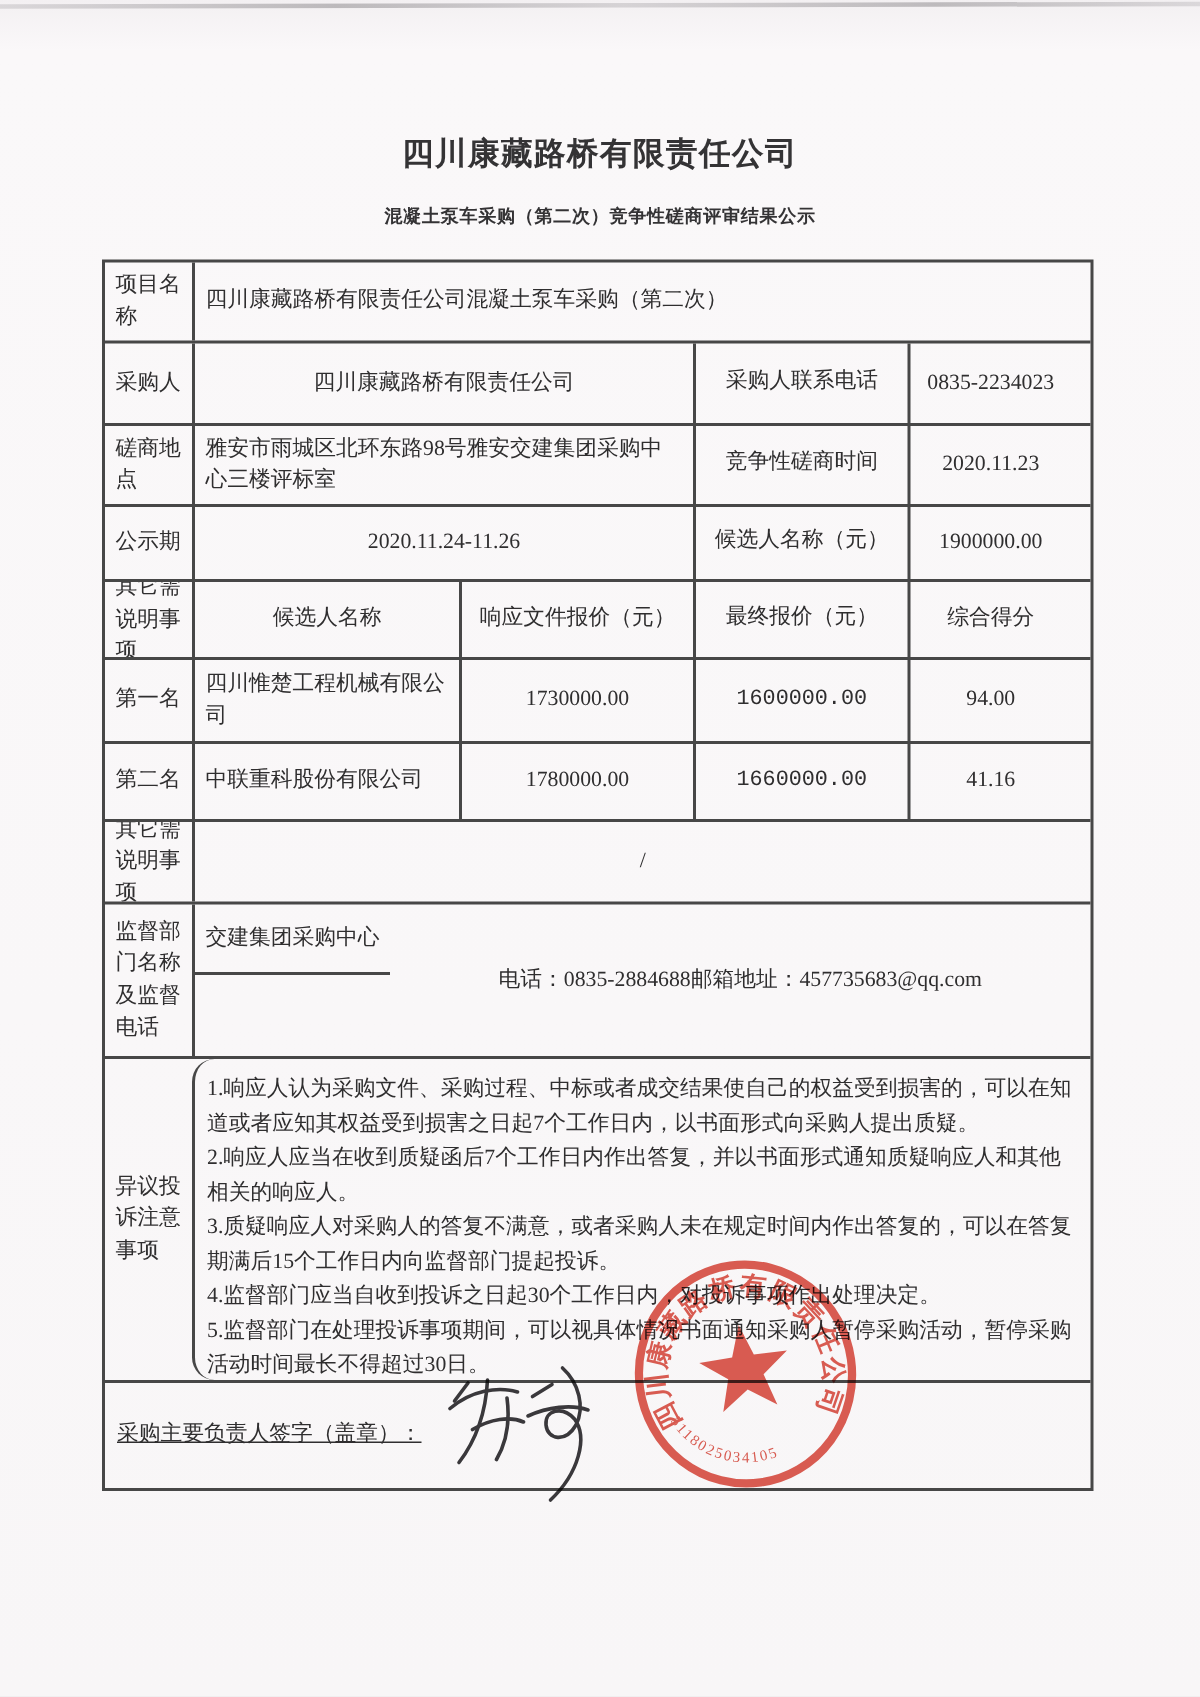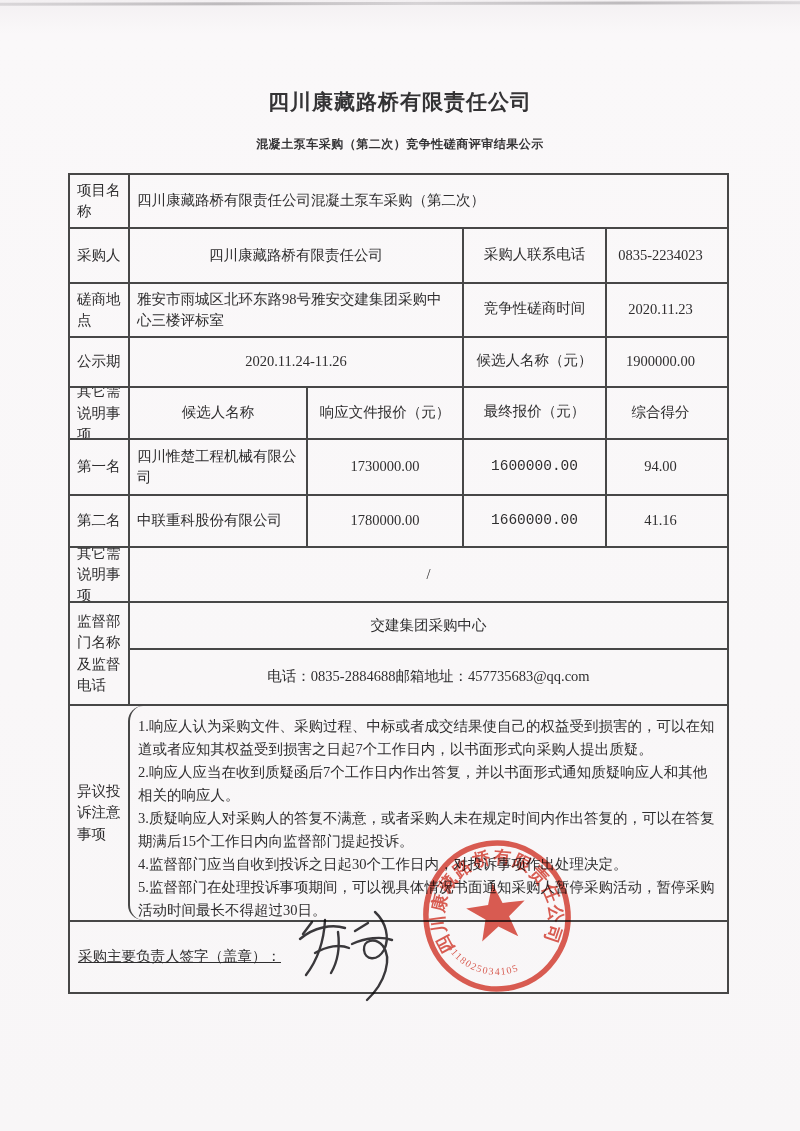--- a/index.html
+++ b/index.html
@@ -43,21 +43,21 @@
   .center{justify-content:center;text-align:center;}
   .w0{width:58px;flex:none;}
   .w1{width:178px;flex:none;}
   .w2{width:156px;flex:none;}
   .w3{width:143px;flex:none;font-family:Liberation Mono, monospace;}
   .w4{width:109px;flex:none;}
   .w12{width:334px;flex:none;}
   .wrest{flex:1;}
   .h52{height:52px;} .h53{height:53px;} .h48{height:48px;} .h50{height:50px;}
   .h54{height:54px;} .h101{height:101px;} .h214{height:214px;} .h70{height:70px;text-decoration:underline;}
-  .stack{display:flex;flex-direction:column;flex:1;}
+  .stack{display:flex;flex-direction:row;flex:1;}
   .stack .sub{box-sizing:border-box;display:flex;align-items:center;justify-content:center;text-align:center;padding:4px 7px;}
   .stack .sub:first-child{height:47px;border-bottom:2px solid #474747;}
   .stack .sub:last-child{flex:1;}
   .paras{display:block;align-items:flex-start;padding:9px 8px 4px 8px;line-height:23px;border-radius:15px;}
   .paras div{margin:0;}
   .signrow{position:relative;align-items:center;padding-left:8px;}
   .seal-svg{position:absolute;left:413px;top:832px;width:170px;height:170px;mix-blend-mode:multiply;opacity:.92;}
   .sig-svg{position:absolute;left:288px;top:898px;width:120px;height:110px;mix-blend-mode:multiply;}
   .seal-text{font-family:"Liberation Serif","DejaVu Serif",serif;}
 </style>

